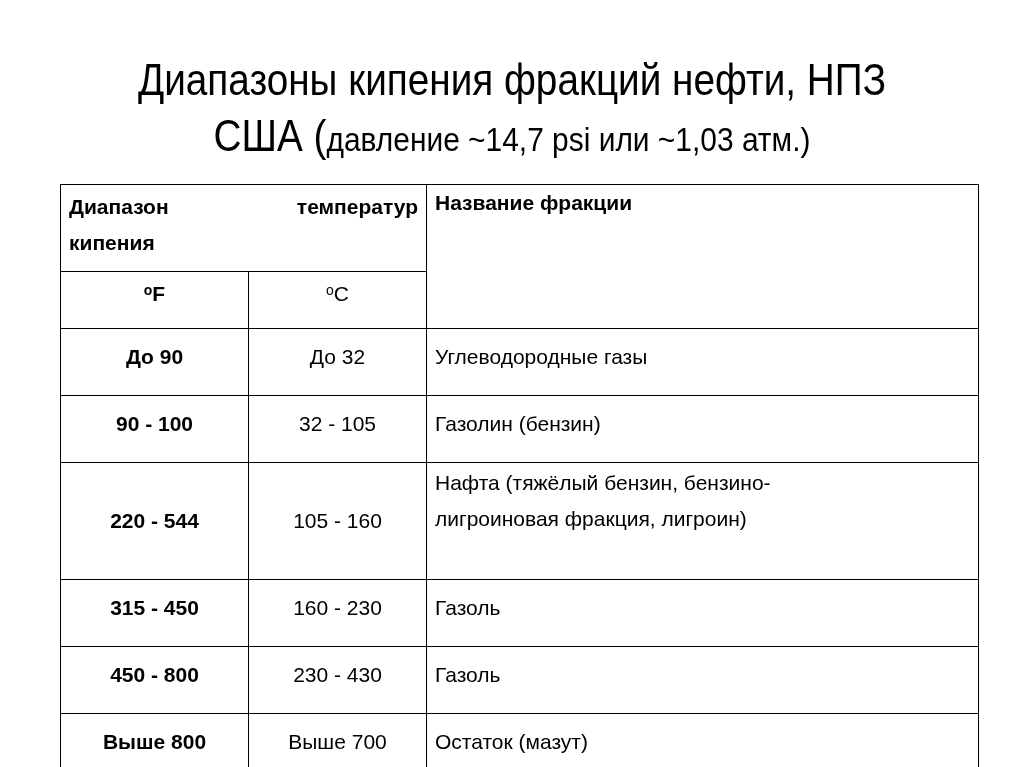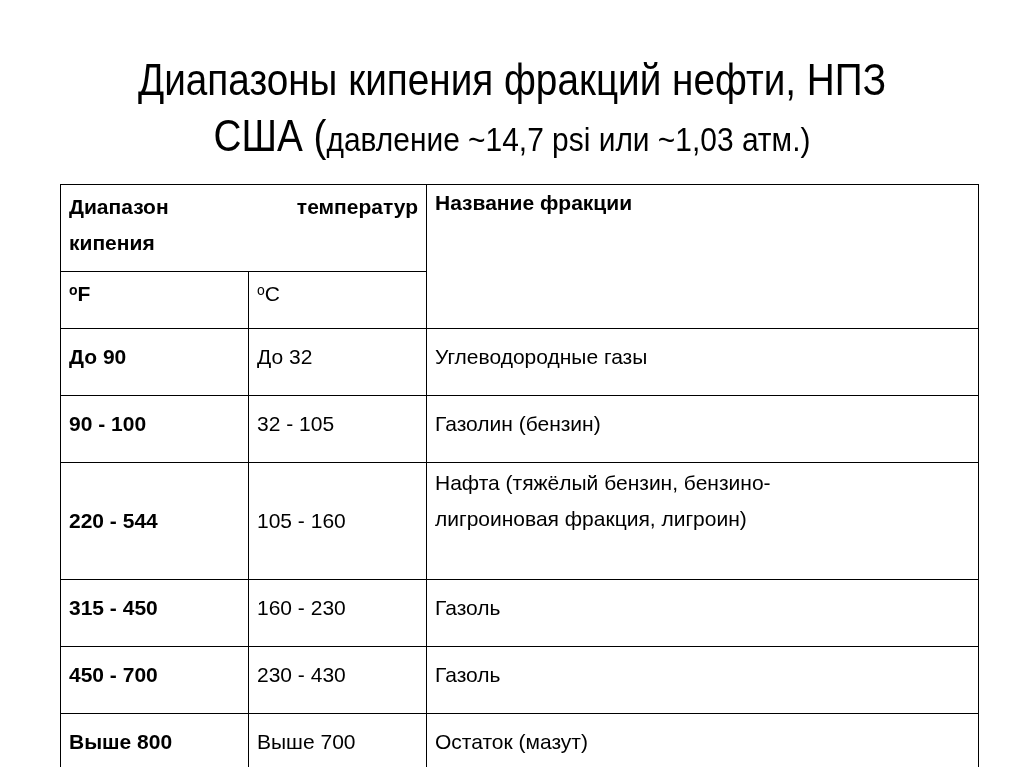--- a/index.html
+++ b/index.html
@@ -21,21 +21,21 @@
       border: 1.5px solid #000; font-size: 21px; vertical-align: top;
       padding: 0 8px; line-height: 36px;
     }
     col.c1 { width: 188px; }
     col.c2 { width: 178px; }
     col.c3 { width: 552px; }
     .hdr-range { height: 82px; font-weight: bold; padding-top: 4px; }
     .hdr-range .line1 { display: flex; justify-content: space-between; }
     .hdr-name { font-weight: bold; }
     .unit-row td { height: 56px; }
-    .center { }
+    .center { text-align: center; }
     .bold { font-weight: bold; }
     .row td { height: 56px; padding-top: 10px; }
     .row-tall td { height: 114px; margin-top: 28px; }
     .row-tall td.mid { vertical-align: middle; }
     .row-tall td.name { padding-top: 2px; }
     .deg { font-size: 14px; vertical-align: 6px; }
   </style>
 </head>
 <body>
 
@@ -79,21 +79,21 @@
     <td class="center bold mid">220 - 544</td>
     <td class="center mid">105 - 160</td>
     <td class="name" style="padding-right:120px;">Нафта (тяжёлый бензин, бензино-лигроиновая фракция, лигроин)</td>
   </tr>
   <tr class="row">
     <td class="center bold">315 - 450</td>
     <td class="center">160 - 230</td>
     <td>Газоль</td>
   </tr>
   <tr class="row">
-    <td class="center bold">450 - 700</td>
+    <td class="center bold">450 - 800</td>
     <td class="center">230 - 430</td>
     <td>Газоль</td>
   </tr>
   <tr class="row">
     <td class="center bold">Выше 800</td>
     <td class="center">Выше 700</td>
     <td>Остаток (мазут)</td>
   </tr>
 </tbody>
   </table>

